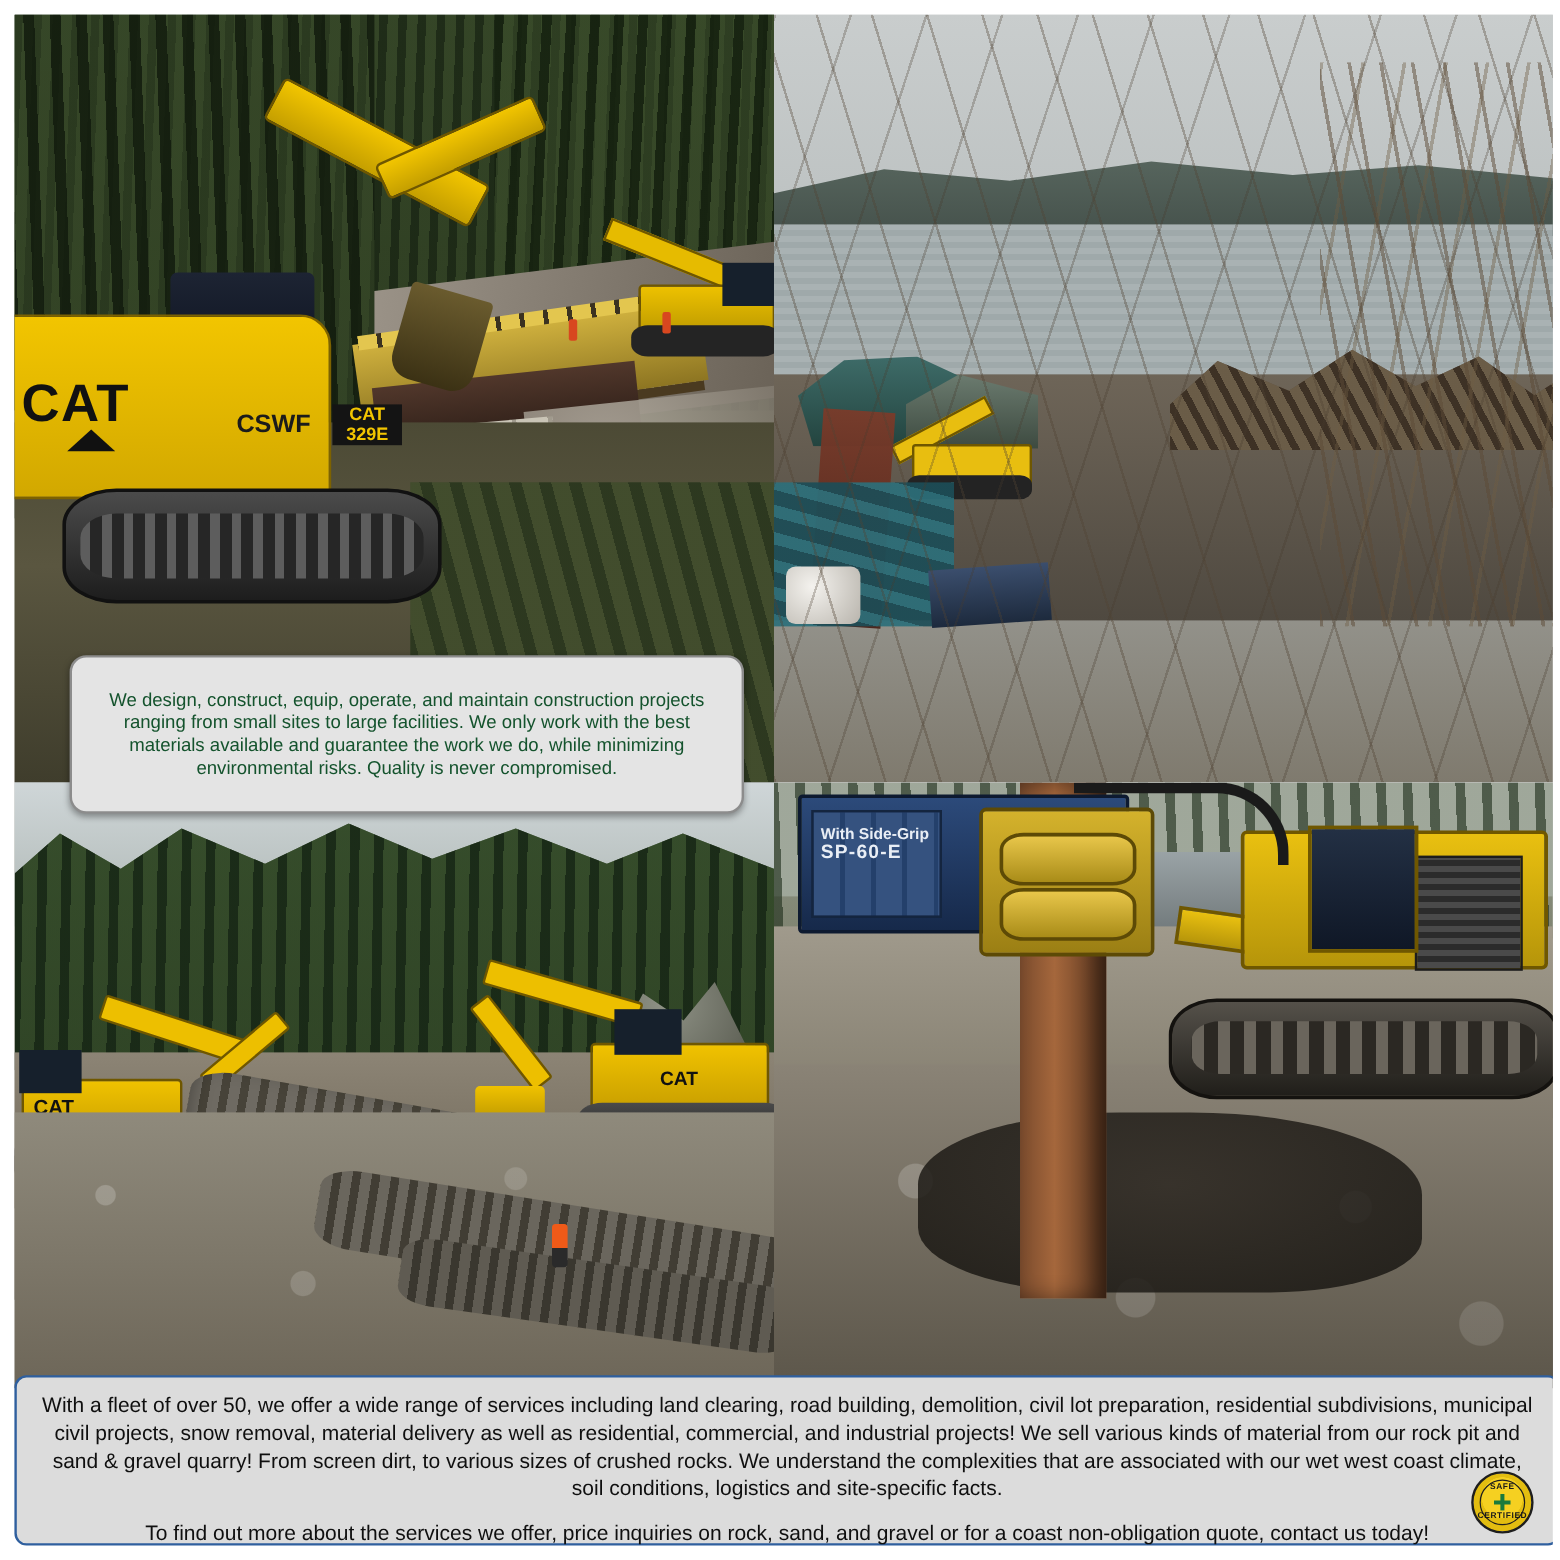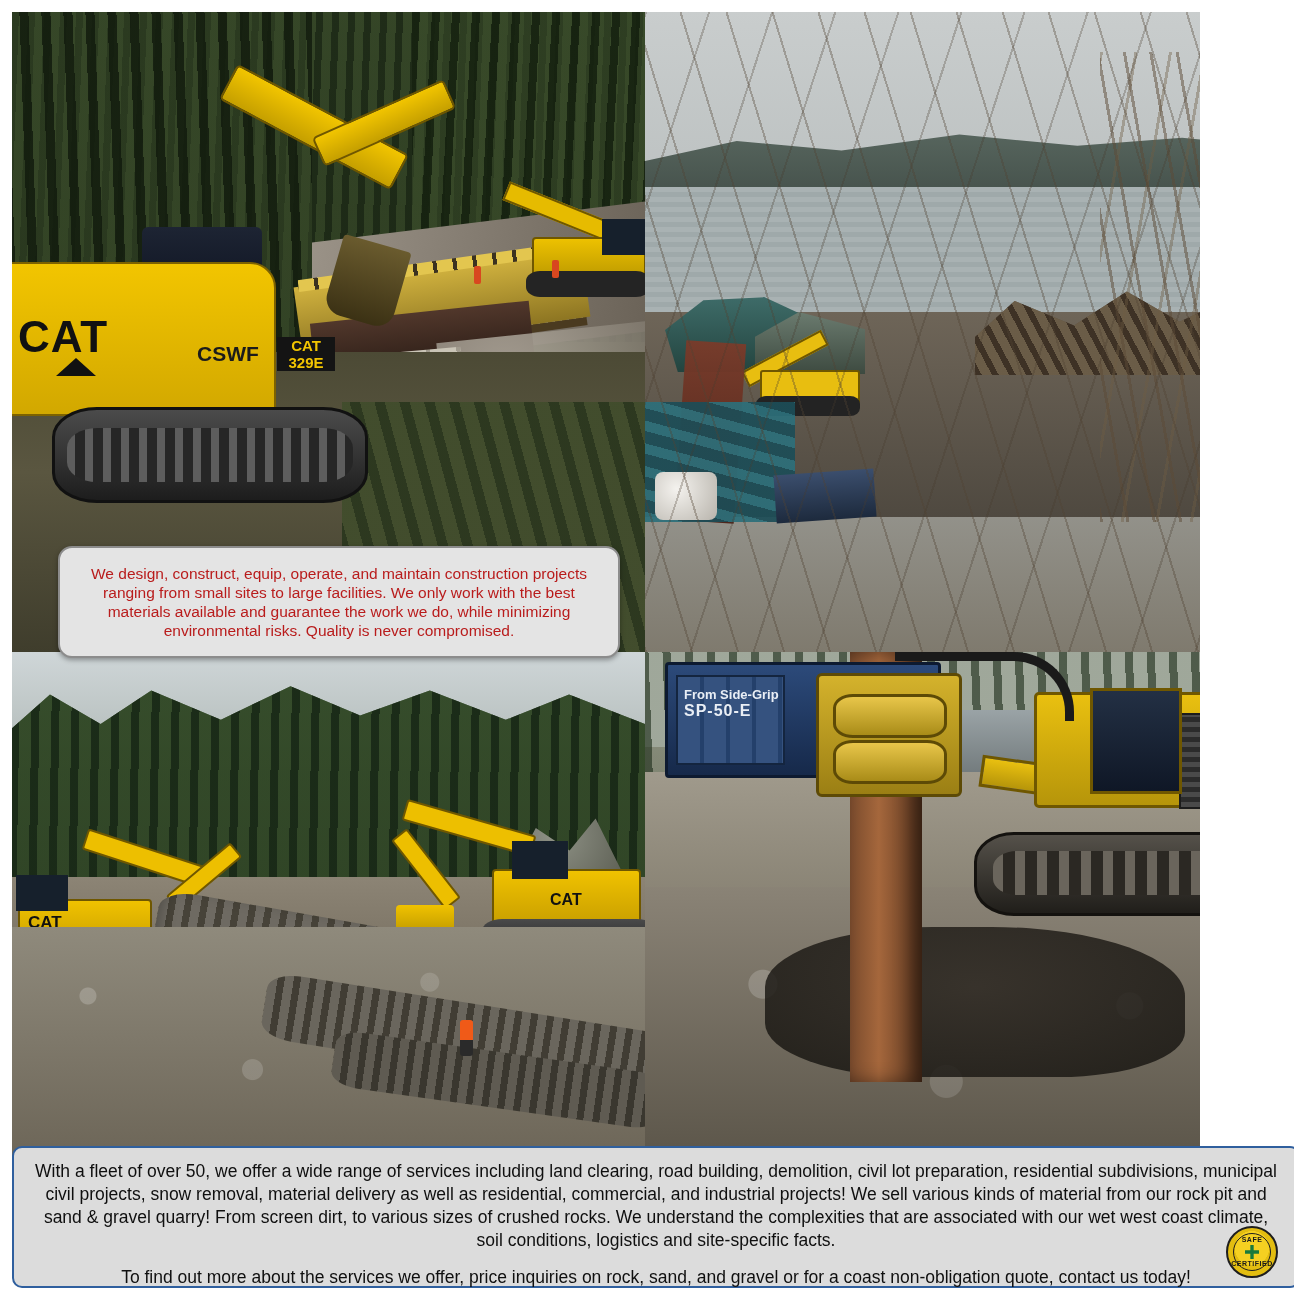--- a/index.html
+++ b/index.html
@@ -21,21 +21,21 @@
     box-sizing: border-box;
     border: 6px solid #ffffff;
     overflow: hidden;
   }
 
   
   .collage {
     position: absolute;
     left: 6px;
     top: 6px;
-    width: 1188px;
+    width: 1288px;
     height: 1145px;
     display: grid;
     grid-template-columns: 633px 655px;
     grid-template-rows: 640px 505px;
     overflow: hidden;
   }
   .photo {
     position: relative;
     overflow: hidden;
   }
@@ -430,23 +430,23 @@
     background: linear-gradient(#e9c010,#b6950a);
     border:3px solid #6f5700; transform: rotate(8deg);
   }
 
   
   .callout {
     position: absolute;
     background: #e4e4e4;
     border: 2px solid #8c8c8c;
     border-radius: 14px;
-    padding: 16px 18px;
+    padding: 26px 18px;
     text-align: center;
-    color: #b91c1c;
+    color: #14532d;
     font-size: 15.5px;
     line-height: 19px;
     box-shadow: 0 2px 5px rgba(0,0,0,.35);
     box-sizing: border-box;
   }
   #callout-1 { left: 52px;  top: 540px;  width: 562px; }
   #callout-2 { left: 694px; top: 548px;  width: 562px; }
 
   
   .banner {
@@ -618,22 +618,22 @@
         <div class="cabin"></div>
         <div class="trk"></div>
       </div>
 
       <div class="beam"></div>
       <div class="hose"></div>
 
       <div class="hammer">
         <div class="plate"></div>
         <div class="label">
-          <span>From Side-Grip</span><br>
-          <span class="sp">SP-50-E</span>
+          <span>With Side-Grip</span><br>
+          <span class="sp">SP-60-E</span>
         </div>
         <div class="clamp">
           <div class="ring"></div>
           <div class="ring2"></div>
         </div>
       </div>
     </div>
 
   </div>
 

